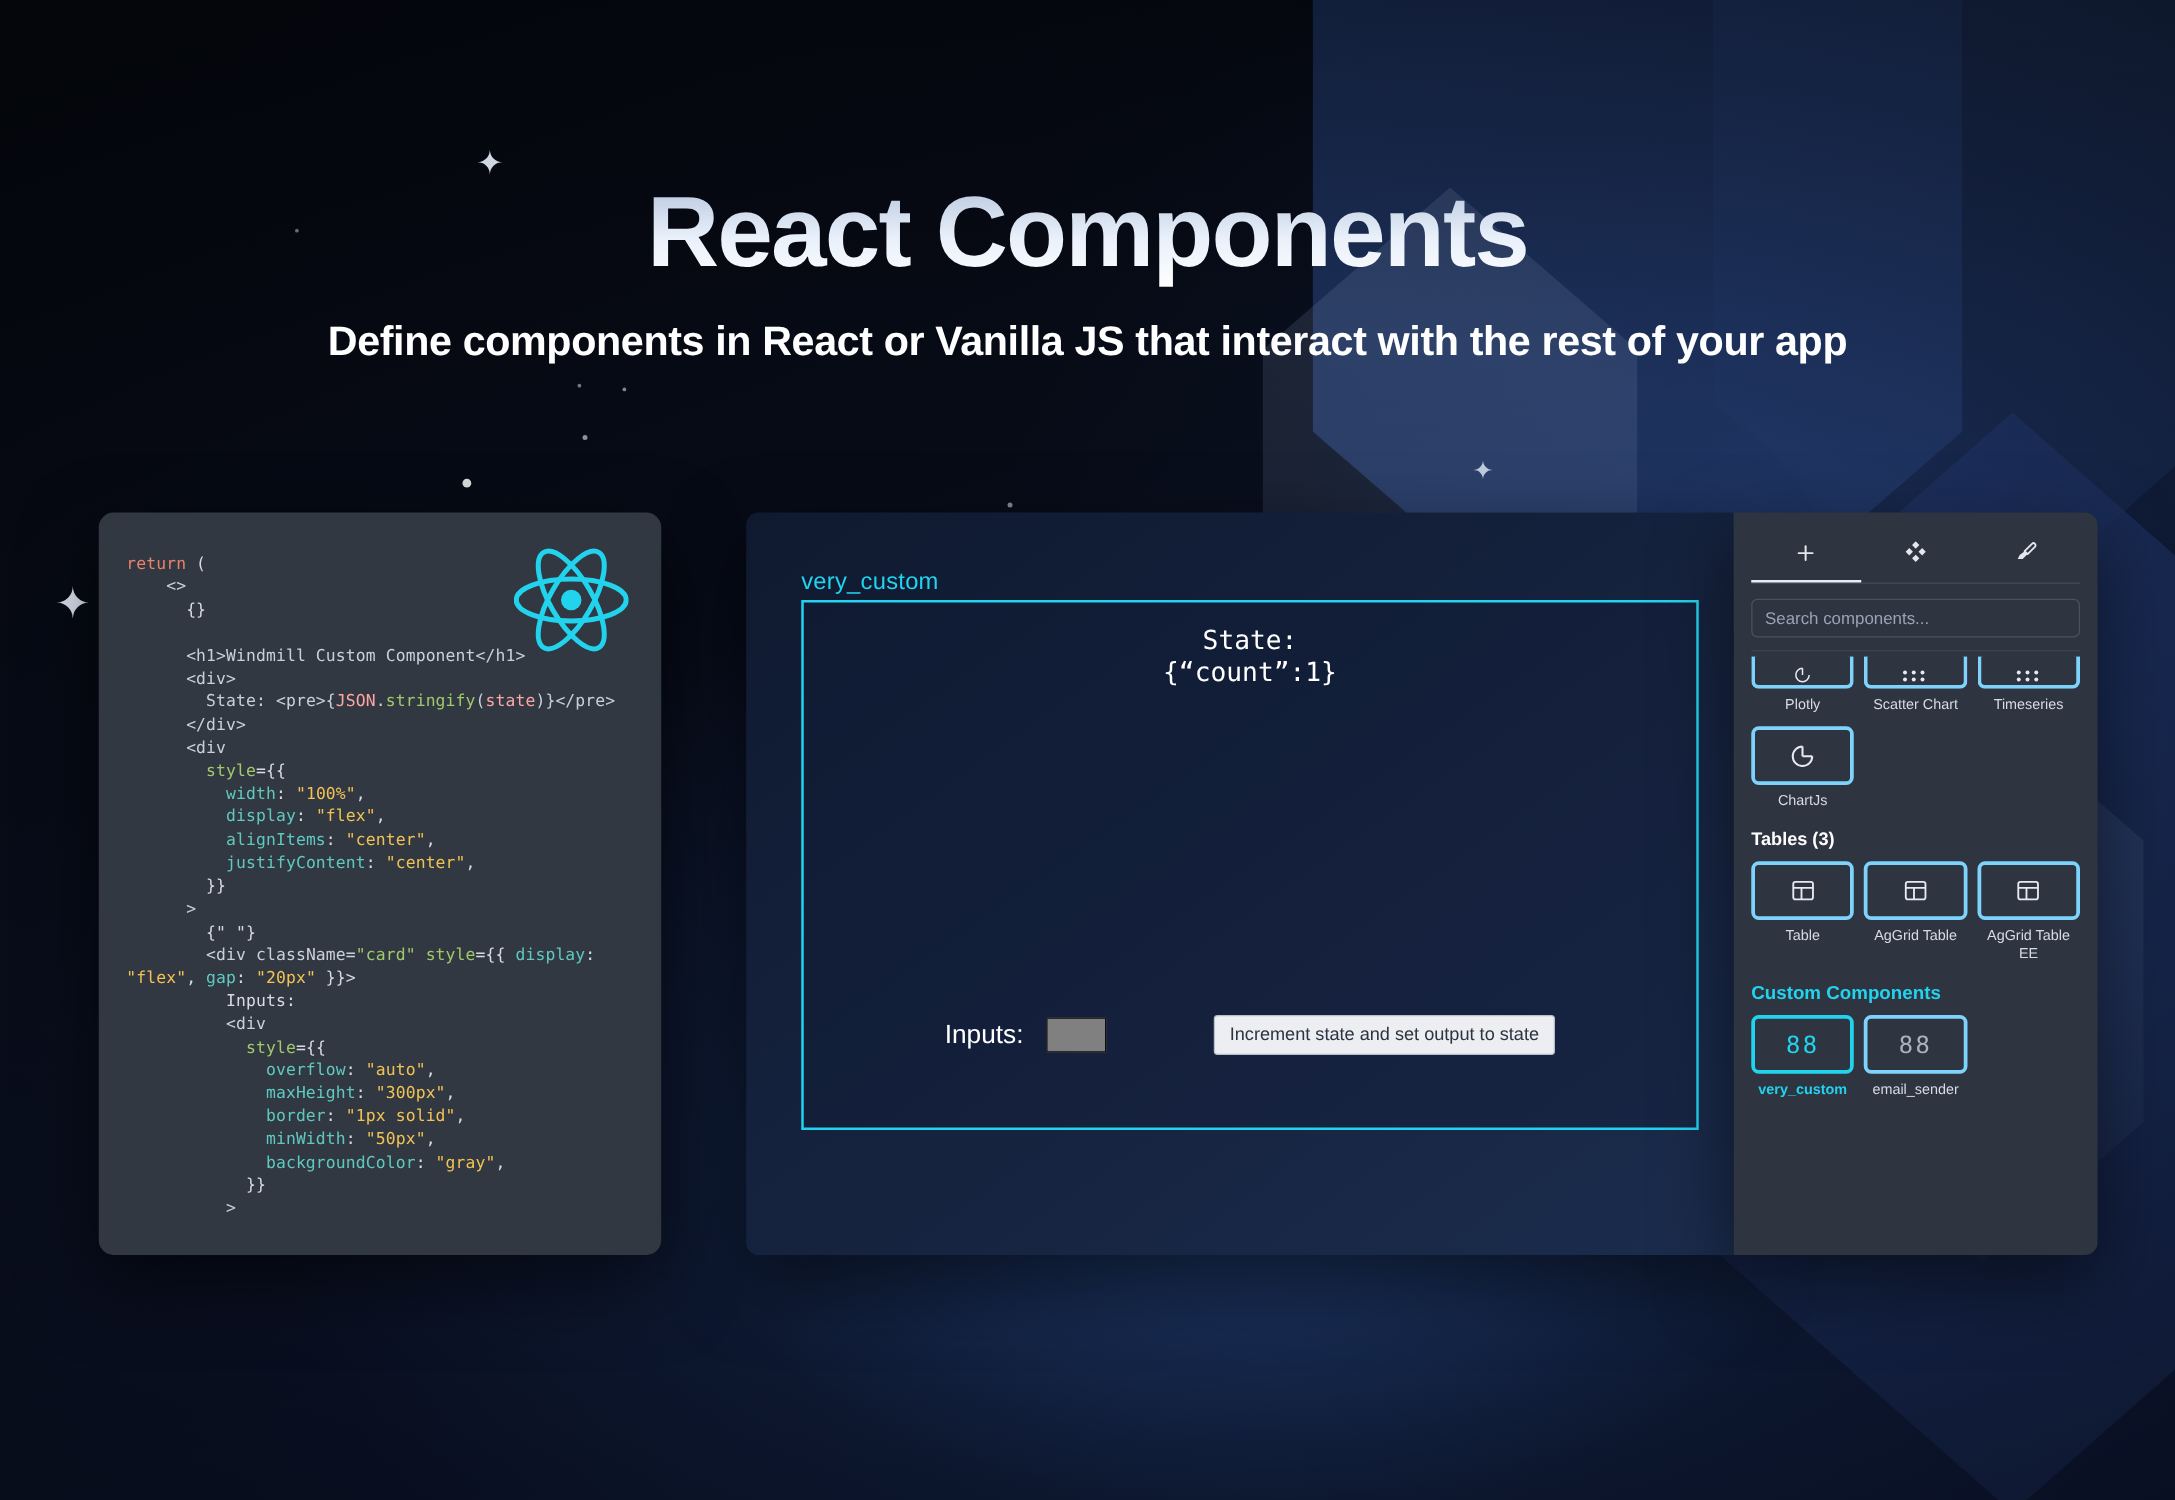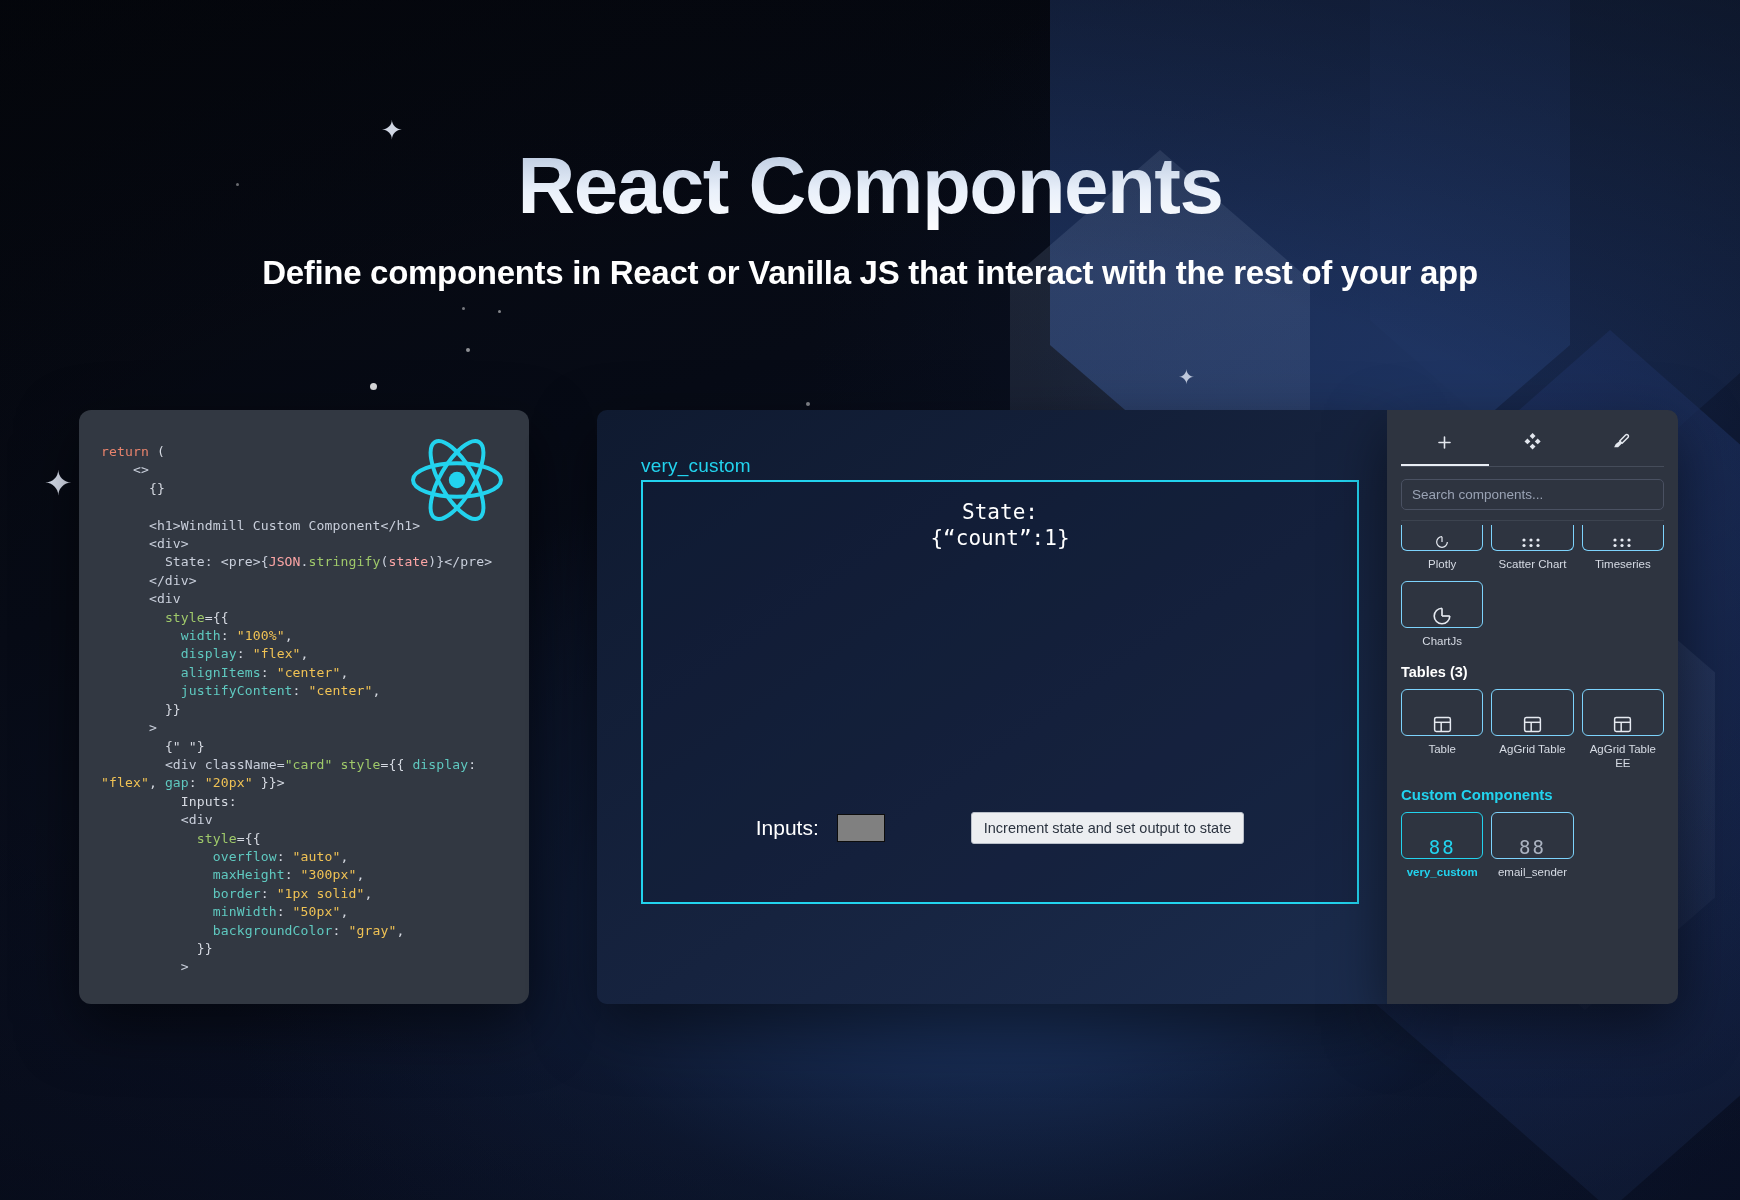--- a/index.html
+++ b/index.html
@@ -133,22 +133,22 @@
     width:100%; height:31px; background:transparent; border:1px solid #4a5162; border-radius:5px;
     color:#ffffff; font-size:13.5px; padding: 0 10px; font-family:"Liberation Sans", sans-serif;
   }
   .search-input::placeholder { color:#9aa3b4; }
   .side-scroll { padding: 0 14px; margin-top: 6px; position:relative; }
   .sep-line { height:1px; background:#3c434f; margin-bottom:4px; }
 
   .grid3 { display:grid; grid-template-columns: repeat(3, 1fr); gap: 8px; }
   .comp-cell { display:flex; flex-direction:column; align-items:center; }
   .comp-tile {
-    width:100%; height:47px; border:1px solid #7dd3fc; border-radius:6px;
-    display:flex; align-items:flex-end; justify-content:center; color:#e6eaf1;
+    width:100%; height:47px; border:3px solid #7dd3fc; border-radius:6px;
+    display:flex; align-items:center; justify-content:center; color:#e6eaf1;
   }
   .comp-tile.clipped { border-top:none; border-radius:0 0 6px 6px; height:26px; align-items:flex-end; }
   .comp-cap { margin-top:6px; font-size:11.5px; color:#d6dbe4; text-align:center; line-height:1.22; }
   .section-h { font-size:14.5px; font-weight:700; color:#ffffff; margin:16px 0 9px; }
   .section-h.custom { color:#22d3ee; font-size:15px; }
   .comp-tile.selected { border-color:#22d3ee; color:#22d3ee; }
   .comp-cap.selected { color:#22d3ee; font-weight:700; }
   .seven-seg { font-family:"DejaVu Sans Mono", monospace; font-size:20px; letter-spacing:1px; }
 </style>
 </head>

